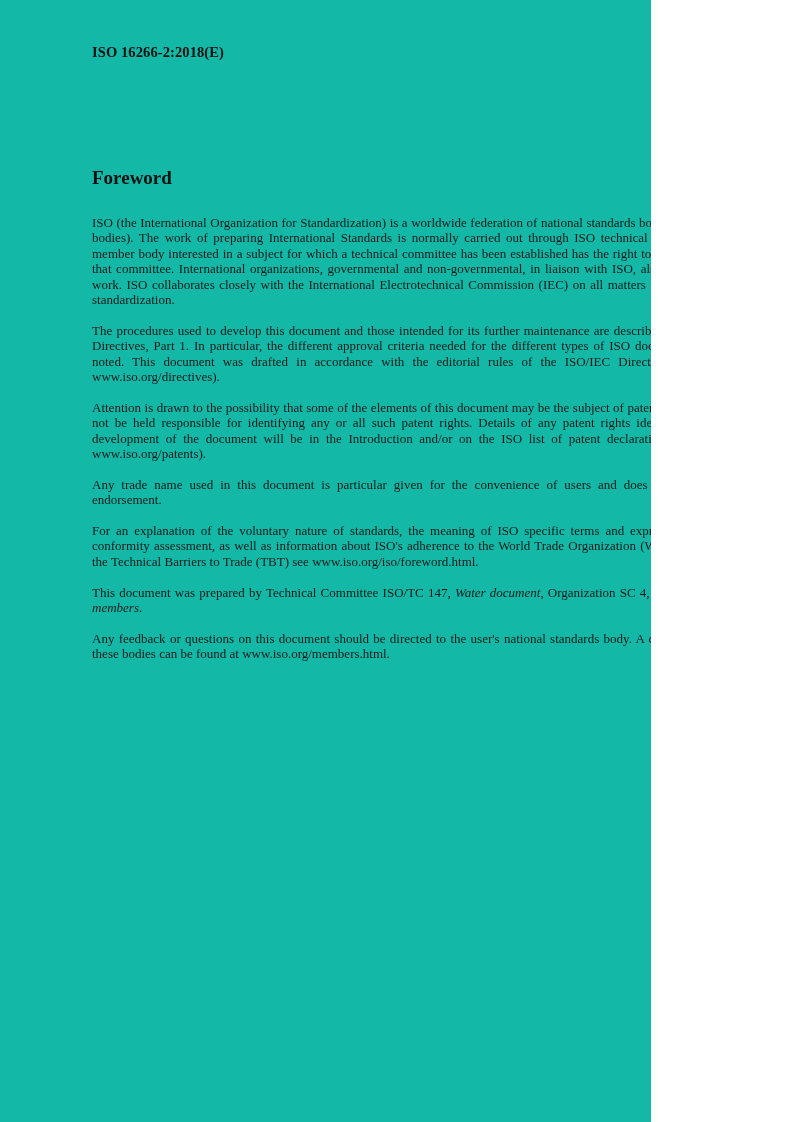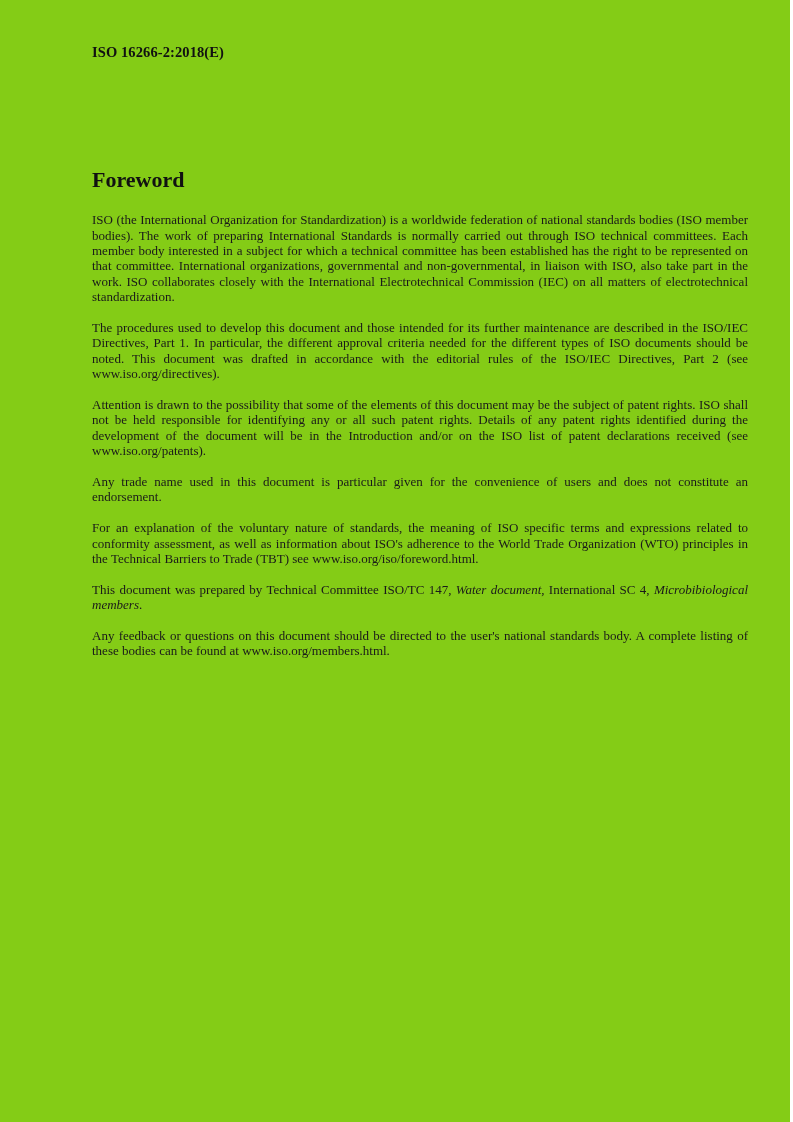--- a/index.html
+++ b/index.html
@@ -2,23 +2,23 @@
 <html><head>
 <meta charset="utf-8">
 <style>
   html, body {
     margin: 0;
     padding: 0;
     background: #ffffff;
   }
   .page {
     position: relative;
-    width: 790px;
+    width: 651px;
     height: 1122px;
-    background: #84cc16;
+    background: #14b8a6;
     overflow: hidden;
     font-family: "Liberation Serif", "DejaVu Serif", serif;
     color: #1a1a1a;
     -webkit-font-smoothing: antialiased;
   }
 
   
   .doc-header {
     position: absolute;
     left: 92px;
@@ -34,24 +34,24 @@
   
   .content {
     position: absolute;
     left: 92px;
     top: 168px;
     width: 656px;
   }
 
   .section-title {
     font-family: "Liberation Serif", "DejaVu Serif", serif;
-    font-size: 22px;
+    font-size: 19px;
     font-weight: bold;
     color: #111111;
-    margin: 0 0 20px 0;
+    margin: 0 0 26px 0;
     line-height: 1.1;
   }
 
   .para {
     font-size: 13px;
     line-height: 15.4px;
     text-align: justify;
     text-justify: inter-word;
     margin: 0 0 15.4px 0;
     color: #1a1a1a;
@@ -98,21 +98,21 @@
     <p class="para">ISO (the International Organization for Standardization) is a worldwide federation of national standards bodies (ISO member bodies). The work of preparing International Standards is normally carried out through ISO technical committees. Each member body interested in a subject for which a technical committee has been established has the right to be represented on that committee. International organizations, governmental and non-governmental, in liaison with ISO, also take part in the work. ISO collaborates closely with the International Electrotechnical Commission (IEC) on all matters of electrotechnical standardization.</p>
 
     <p class="para">The procedures used to develop this document and those intended for its further maintenance are described in the ISO/IEC Directives, Part 1. In particular, the different approval criteria needed for the different types of ISO documents should be noted. This document was drafted in accordance with the editorial rules of the ISO/IEC Directives, Part 2 (see www.iso.org/directives).</p>
 
     <p class="para">Attention is drawn to the possibility that some of the elements of this document may be the subject of patent rights. ISO shall not be held responsible for identifying any or all such patent rights. Details of any patent rights identified during the development of the document will be in the Introduction and/or on the ISO list of patent declarations received (see www.iso.org/patents).</p>
 
     <p class="para">Any trade name used in this document is particular given for the convenience of users and does not constitute an endorsement.</p>
 
     <p class="para">For an explanation of the voluntary nature of standards, the meaning of ISO specific terms and expressions related to conformity assessment, as well as information about ISO's adherence to the World Trade Organization (WTO) principles in the Technical Barriers to Trade (TBT) see www.iso.org/iso/foreword.html.</p>
 
-    <p class="para"><span>This document was prepared by Technical Committee ISO/TC 147, </span><em class="italic">Water document</em><span>, International SC 4, </span><em class="italic">Microbibiological members</em><span>.</span></p>
+    <p class="para"><span>This document was prepared by Technical Committee ISO/TC 147, </span><em class="italic">Water document</em><span>, Organization SC 4, </span><em class="italic">Microbibiological members</em><span>.</span></p>
 
     <p class="para">Any feedback or questions on this document should be directed to the user's national standards body. A complete listing of these bodies can be found at www.iso.org/members.html.</p>
 
   </div>
 
   <div class="footer">
     <span class="folio">iv</span>
     <span class="copyright">© ISO 2016 – All rights reserved</span>
   </div>
 

